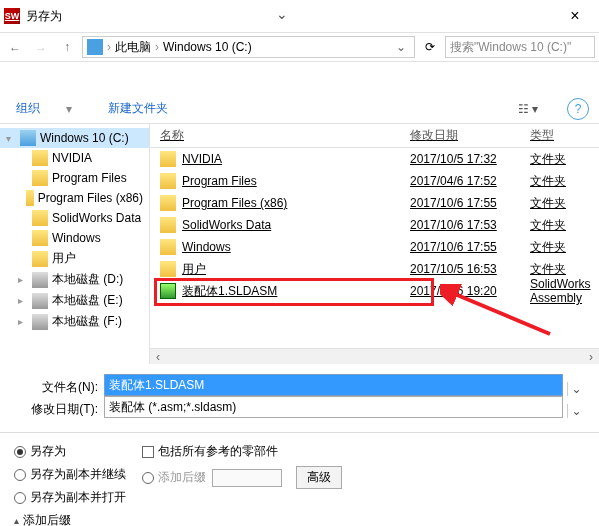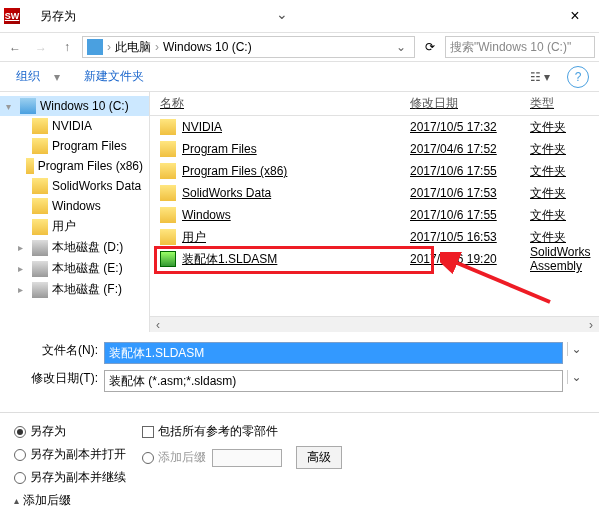--- a/index.html
+++ b/index.html
@@ -1,29 +1,29 @@
 <!DOCTYPE html>
 <html><head>
 <meta charset="utf-8">
 <style>
   * { box-sizing: border-box; margin: 0; padding: 0; font-family: "Microsoft YaHei", "Segoe UI", sans-serif; font-size: 12px; }
   body { background: #fff; width: 599px; height: 526px; overflow: hidden; position: relative; }
   .titlebar { height: 32px; display: flex; align-items: center; padding: 0 4px; }
-  .app-icon { width: 16px; height: 16px; background: linear-gradient(135deg,#c00,#900); margin-right: 20px; display:inline-flex;align-items:center;justify-content:center;color:#fff;font-size:9px;font-weight:bold;text-decoration:underline; }
+  .app-icon { width: 16px; height: 16px; background: linear-gradient(135deg,#c00,#900); margin-right: 6px; display:inline-flex;align-items:center;justify-content:center;color:#fff;font-size:9px;font-weight:bold;text-decoration:underline; }
   .title { flex: 1; }
   .close-x { width: 40px; text-align: center; font-size: 16px; cursor: default; }
   .addressbar { height: 30px; border-top: 1px solid #e1e1e1; border-bottom: 1px solid #e1e1e1; display: flex; align-items: center; padding: 0 4px; gap:4px; }
   .nav-btn { width: 22px; height: 22px; display:flex; align-items:center; justify-content:center; color:#666; }
   .breadcrumb { flex:1; border:1px solid #ccc; height:22px; display:flex; align-items:center; padding:0 4px; gap:2px; }
   .bc-icon { width:16px;height:16px;background:#4aa0e0;display:inline-block; }
   .bc-sep { color:#999; padding:0 2px; }
   .chev { color:#666; padding:0 4px; }
   .refresh-btn { width:22px;height:22px; display:flex;align-items:center;justify-content:center; }
   .searchbox { width:150px; border:1px solid #ccc; height:22px; display:flex; align-items:center; padding:0 4px; color:#888; gap:4px; }
-  .toolbar { height:30px; display:flex; align-items:center; padding:0 10px; gap:8px; border-bottom:1px solid #e1e1e1;}
+  .toolbar { height:30px; display:flex; align-items:center; padding:0 10px; gap:20px; border-bottom:1px solid #e1e1e1;margin-top:32px;}
   .tool-link { color:#1a66cc; padding:4px 6px; }
   .tool-spacer { flex:1; }
   .view-btn { width:26px;height:22px;border:1px solid transparent;display:flex;align-items:center;justify-content:center;color:#555; }
   .help-btn { width:22px;height:22px;border:1px solid #4aa0e0;border-radius:50%;color:#4aa0e0;display:flex;align-items:center;justify-content:center;margin-left:6px; }
   .body-pane { display:flex; height:240px; }
   .tree { width:150px; border-right:1px solid #e1e1e1; overflow:hidden; padding-top:4px;}
   .tree-item { display:flex; align-items:center; gap:4px; padding:2px 6px 2px 18px; white-space:nowrap; }
   .tree-item.selected { background:#cce8ff; }
   .tree-item.root { padding-left:6px; }
   .tree-expander { color:#999; font-size:10px; width:10px; }
@@ -38,21 +38,21 @@
   .fl-row { display:flex; align-items:center; height:22px; }
   .fl-row .col-name { display:flex; align-items:center; gap:6px; }
   .icon-folder-sm { width:16px;height:16px;background:linear-gradient(#ffe680,#f0c040); }
   .icon-asm { width:16px;height:16px;background:linear-gradient(#9f6,#393);border:1px solid #060; }
   .red-box { position:absolute; border:3px solid #ee1c25; }
   .arrow-svg { position:absolute; pointer-events:none; }
   .scrollbar-h { height:16px; border-top:1px solid #e1e1e1; display:flex; }
   .scroll-track { flex:1; background:#f1f1f1; }
   .scroll-arrow { width:16px; background:#f1f1f1; display:flex;align-items:center;justify-content:center;color:#666; }
   .form-area { padding:10px 14px; }
-  .form-row { display:flex; align-items:flex-start; margin-bottom:6px; }
+  .form-row { display:flex; align-items:flex-end; margin-bottom:0; }
   .form-label { width:90px; text-align:right; padding-right:6px; }
   .form-input { flex:1; border:1px solid #7a9fcc; height:22px; padding:0 4px; display:flex;align-items:center; }
   .form-input.selected-text { background:#3399ff; color:#fff; }
   .form-select { flex:1; border:1px solid #aaa; height:22px; padding:0 4px; display:flex;align-items:center;justify-content:space-between; }
   .dd-arrow { width:18px;text-align:center;color:#555;border-left:1px solid #ccc;margin-left:4px; }
   .divider { border-top:1px solid #ddd; margin:4px 0 10px; }
   .lower-opts { display:flex; padding:0 14px; gap:16px; }
   .radio-col { display:flex;flex-direction:column;gap:6px; }
   .opt-row { display:flex;align-items:center;gap:4px; }
   .radio { width:12px;height:12px;border:1px solid #666;border-radius:50%;display:inline-flex;align-items:center;justify-content:center; }
@@ -257,25 +257,25 @@
 <div class="divider"></div>
 
 <div class="lower-opts">
   <div class="radio-col">
     <div class="opt-row">
         <span class="radio checked"></span>
         <span>另存为</span>
       </div>
     <div class="opt-row">
         <span class="radio"></span>
+        <span>另存为副本并继续</span>
+      </div>
+    <div class="opt-row">
+        <span class="radio"></span>
         <span>另存为副本并打开</span>
-      </div>
-    <div class="opt-row">
-        <span class="radio"></span>
-        <span>另存为副本并继续</span>
       </div>
   </div>
   <div class="radio-col">
     <div class="opt-row">
         <span class="checkbox"></span>
         <span>包括所有参考的零部件</span>
       </div>
     <div class="opt-row" style="color:#999">
         <span class="radio"></span>
         <span>添加后缀</span>

